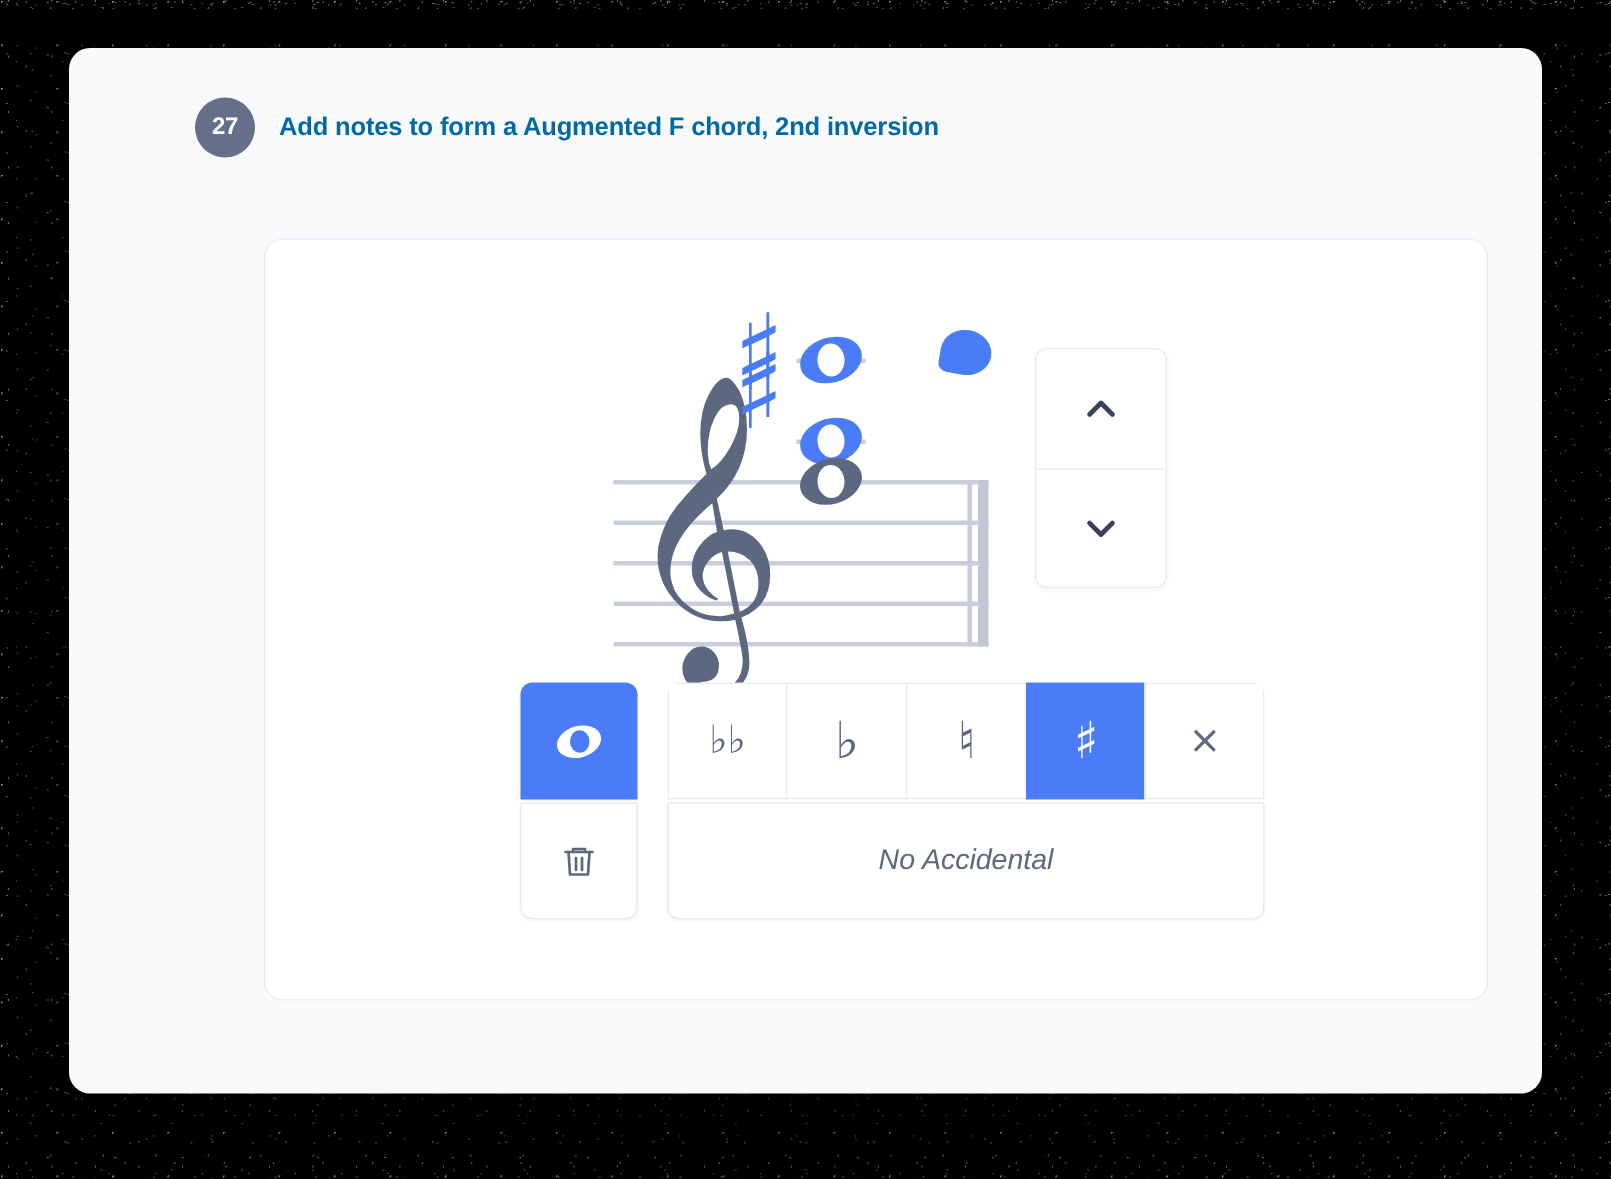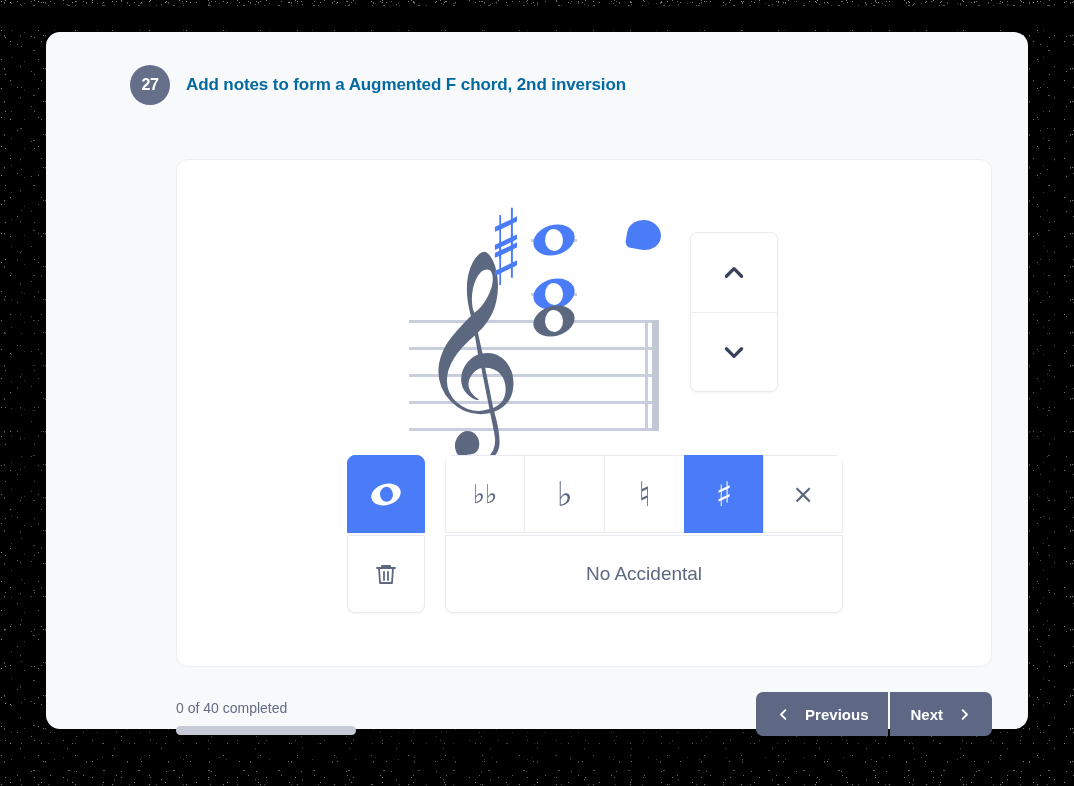--- a/index.html
+++ b/index.html
@@ -337,20 +337,21 @@
   }
 
   .trash-icon { width: 24px; height: 26px; color: #5c6780; }
 
   .btn-no-accidental {
     width: 398px;
     height: 78px;
     border-radius: 0 0 8px 8px;
     font-size: 19px;
     color: #5c6780;
+    font-style: italic;
   }
 
   
   .footer {
     position: absolute;
     left: 130px;
     top: 660px;
     width: 816px;
     height: 56px;
   }
@@ -499,36 +500,13 @@
             <path d="M5 6l1 15h12l1-15"></path>
             <line x1="10" y1="10" x2="10" y2="18"></line>
             <line x1="14" y1="10" x2="14" y2="18"></line>
           </svg>
         </div>
         <div class="btn btn-no-accidental">No Accidental</div>
       </div>
     </div>
   </div>
 
-  <div class="footer">
-    <div class="progress-block">
-      <div class="progress-text">0 of 40 completed</div>
-      <div class="progress-track">
-        <div class="progress-fill" style="width: 0%;"></div>
-      </div>
-    </div>
-
-    <div class="nav-group">
-      <button class="nav-btn nav-prev">
-        <svg class="nav-chev" viewBox="0 0 24 24" fill="none" stroke="currentColor" stroke-width="3" stroke-linecap="round" stroke-linejoin="round">
-          <polyline points="15,5 8,12 15,19"></polyline>
-        </svg>
-        <span>Previous</span>
-      </button>
-      <button class="nav-btn nav-next">
-        <span>Next</span>
-        <svg class="nav-chev" viewBox="0 0 24 24" fill="none" stroke="currentColor" stroke-width="3" stroke-linecap="round" stroke-linejoin="round">
-          <polyline points="9,5 16,12 9,19"></polyline>
-        </svg>
-      </button>
-    </div>
-  </div>
 </div>
 
 </body></html>

